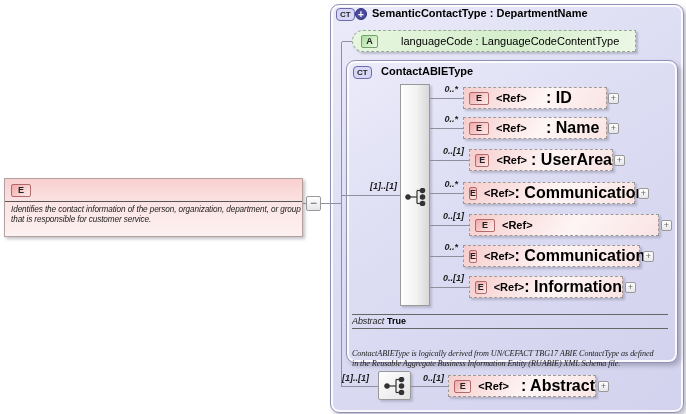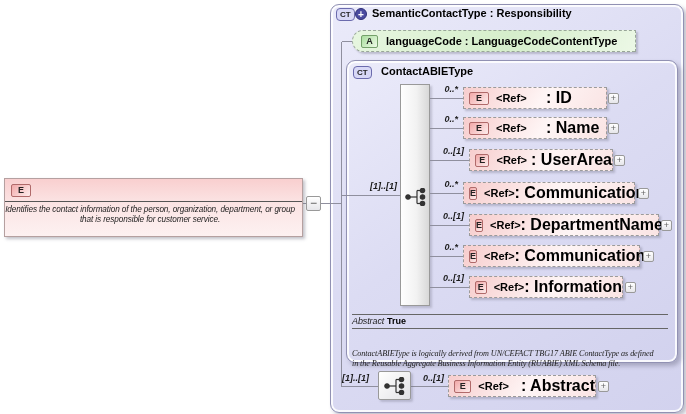--- a/index.html
+++ b/index.html
@@ -26,21 +26,21 @@
   .elbox{position:absolute;height:22px;box-sizing:border-box;border:1px dashed #9b9b9b;
          display:flex;align-items:center;padding-left:5px;
          background:linear-gradient(125deg,#f7cdcd 0%,#fef5f5 55%,#fae4e4 100%);
          box-shadow:2px 2px 2px rgba(110,110,130,.35);z-index:4;}
   .ename{font-weight:bold;font-size:11px;margin-left:7px;width:50px;white-space:nowrap;}
   .etype{font-weight:bold;font-size:16px;white-space:nowrap;}
   .attrbox{position:absolute;height:22px;box-sizing:border-box;border:1px dashed #99a699;
          border-radius:11px 0 0 11px;display:flex;align-items:center;padding-left:8px;
          background:linear-gradient(125deg,#e7f6e0 0%,#d5eecb 55%,#ecf8e6 100%);
          box-shadow:2px 2px 2px rgba(110,110,130,.35);z-index:4;}
-  .attrbox .lbl{font-weight:bold;font-size:11px;margin-left:8px;white-space:nowrap;}
+  .attrbox .lbl{font-weight:normal;font-size:11px;margin-left:23px;white-space:nowrap;}
   
   .handle{position:absolute;box-sizing:border-box;border:1px solid #999;border-radius:2px;
           background:linear-gradient(#ffffff,#e6e6ea);color:#666;text-align:center;z-index:5;}
   .plus{width:11px;height:11px;font-size:9px;line-height:9px;}
   .minus{width:15px;height:15px;font-size:12px;line-height:13px;color:#555;}
   
   .card{position:absolute;width:44px;text-align:right;font-size:9px;font-style:italic;
         font-weight:bold;color:#1a1a1a;z-index:5;white-space:nowrap;}
   .title{position:absolute;font-weight:bold;font-size:11px;white-space:nowrap;z-index:5;}
   .note{position:absolute;font-style:italic;font-size:8.2px;line-height:9.7px;color:#222;
@@ -108,31 +108,31 @@
       <line x1="352" y1="314.5" x2="668" y2="314.5"></line>
       <line x1="352" y1="328.5" x2="668" y2="328.5"></line>
     </g>
   </svg>
 
   
   <div id="root-box">
     <div class="hdr">
       <span class="badge e">E</span>
     </div>
-    <div class="note" style="left:0;top:26px;width:290px;position:absolute;text-align:center;">Identifies the contact information of the person, organization, department, or group that is responsible for customer service.</div>
+    <div class="note" style="left:6px;top:26px;width:290px;position:absolute;">Identifies the contact information of the person, organization, department, or group that is responsible for customer service.</div>
   </div>
 
   
   <span class="handle minus" style="left:306px;top:196px;">−</span>
 
   
   <div style="display:contents">
     <span class="badge ct abs" style="left:336px;top:8px;z-index:5;">CT</span>
     <span class="ctplus" style="left:355px;top:8px;z-index:6;">+</span>
-    <span class="title" style="left:372px;top:7px;">SemanticContactType : Responsibility</span>
+    <span class="title" style="left:372px;top:7px;">SemanticContactType : DepartmentName</span>
   </div>
 
   
   <div class="attrbox" style="left:352px;top:30px;width:284px;">
     <span class="badge a">A</span>
     <span class="lbl">languageCode : LanguageCodeContentType</span>
   </div>
 
   
   <div style="display:contents">
@@ -182,21 +182,20 @@
       <span class="etype">: Communication</span>
     </div>
     <span class="handle plus" style="left:638px;top:188px;">+</span>
   </div>
 
   <div style="display:contents">
     <span class="card" style="left:420px;top:211px;">0..[1]</span>
     <div class="elbox" style="left:469px;top:214px;width:190px;">
       <span class="badge e">E</span>
       <span class="ename">&lt;Ref&gt;</span>
-      <span class="etype">: DepartmentName</span>
     </div>
     <span class="handle plus" style="left:661px;top:220px;">+</span>
   </div>
 
   <div style="display:contents">
     <span class="card" style="left:414px;top:242px;">0..*</span>
     <div class="elbox" style="left:463px;top:245px;width:177px;">
       <span class="badge e">E</span>
       <span class="ename">&lt;Ref&gt;</span>
       <span class="etype">: Communication</span>

